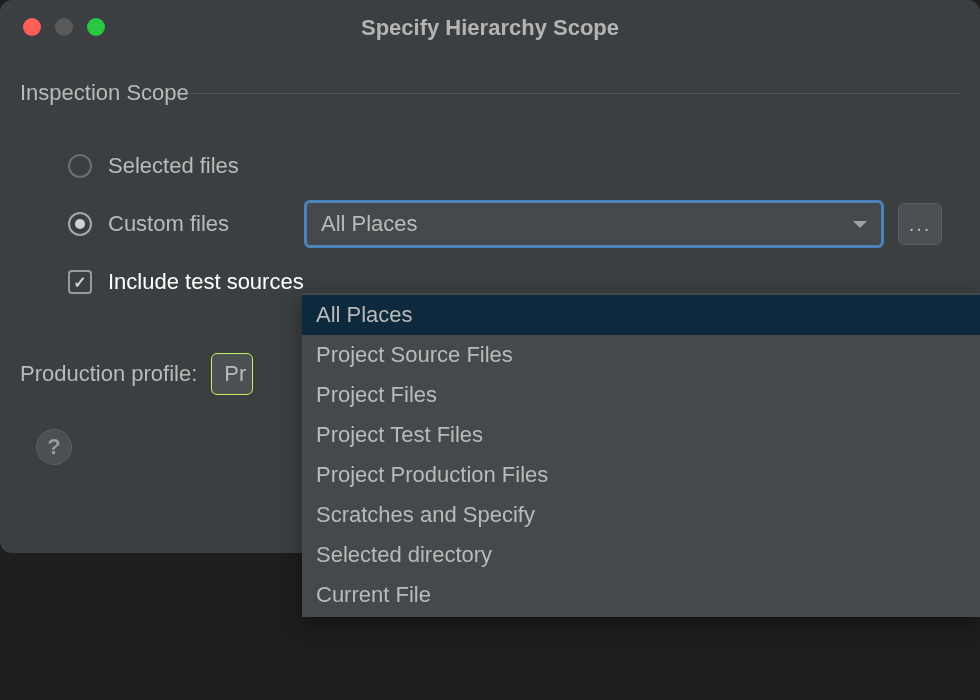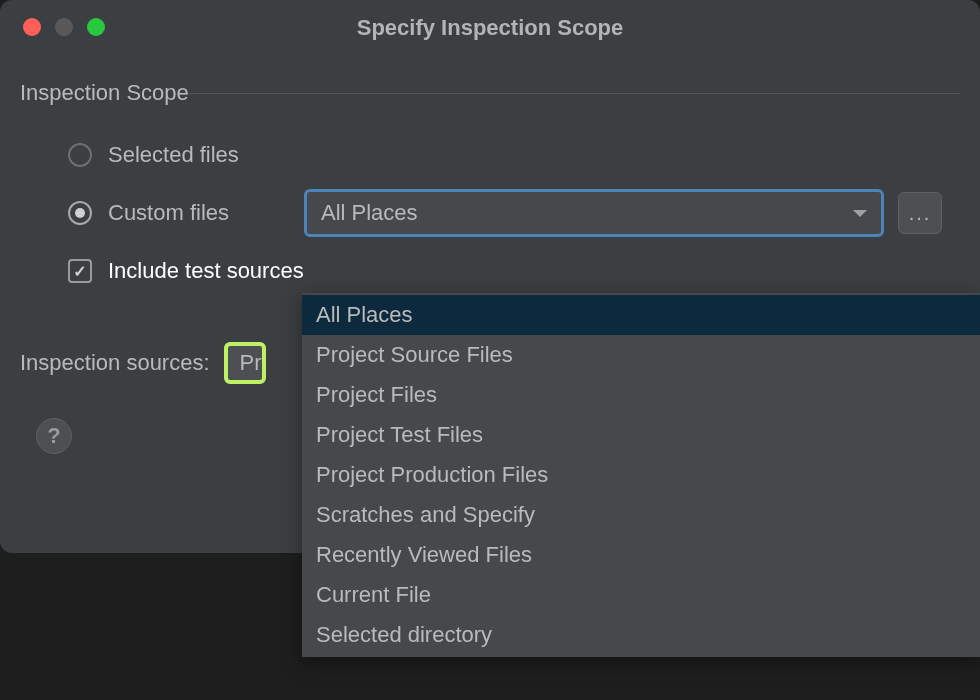--- a/index.html
+++ b/index.html
@@ -52,21 +52,21 @@
       left: 50%;
       transform: translateX(-50%);
       top: 15px;
     }
     .content {
       padding: 30px 20px 20px 20px;
     }
     .section-header {
       display: flex;
       align-items: center;
-      margin-bottom: 20px;
+      margin-bottom: 31px;
     }
     .section-title {
       color: #bababa;
       font-size: 22px;
       font-weight: 400;
     }
     .section-line {
       flex: 1;
       height: 1px;
       background: #565656;
@@ -177,21 +177,21 @@
       margin-top: 42px;
       padding-left: 0;
     }
     .profile-label {
       color: #bababa;
       font-size: 22px;
     }
     .profile-select {
       height: 42px;
       background: #4c5052;
-      border: 4px solid #bef264;
+      border: 1px solid #bef264;
       border-radius: 6px;
       display: flex;
       align-items: center;
       padding: 0 12px;
       color: #bababa;
       font-size: 22px;
       width: 42px;
     }
     .help-btn {
       width: 36px;
@@ -233,21 +233,21 @@
 </head>
 <body>
 
 <div class="dialog">
   <div class="titlebar">
     <div class="traffic-lights">
       <div class="traffic-light tl-red"></div>
       <div class="traffic-light tl-yellow"></div>
       <div class="traffic-light tl-green"></div>
     </div>
-    <div class="dialog-title">Specify Inspection Scope</div>
+    <div class="dialog-title">Specify Hierarchy Scope</div>
   </div>
 
   <div class="content">
     <div class="section-header">
       <span class="section-title">Inspection Scope</span>
       <div class="section-line"></div>
     </div>
 
     <div class="radio-group">
 
@@ -274,35 +274,34 @@
     </div>
 
     <div class="checkbox-item">
       <div class="checkbox-box">
         <span class="checkbox-check">✓</span>
       </div>
       <span class="checkbox-label">Include test sources</span>
     </div>
 
     <div class="profile-row">
-      <span class="profile-label">Inspection sources:</span>
+      <span class="profile-label">Production profile:</span>
       <div class="profile-select">
         <span>Pr</span>
       </div>
     </div>
 
     <div class="help-btn">
       <span>?</span>
     </div>
   </div>
 
   <div class="dropdown-list">
     <div class="dropdown-option selected">All Places</div>
     <div class="dropdown-option">Project Source Files</div>
     <div class="dropdown-option">Project Files</div>
     <div class="dropdown-option">Project Test Files</div>
     <div class="dropdown-option">Project Production Files</div>
     <div class="dropdown-option">Scratches and Specify</div>
-    <div class="dropdown-option">Recently Viewed Files</div>
+    <div class="dropdown-option">Selected directory</div>
     <div class="dropdown-option">Current File</div>
-    <div class="dropdown-option">Selected directory</div>
   </div>
 </div>
 
 </body></html>

